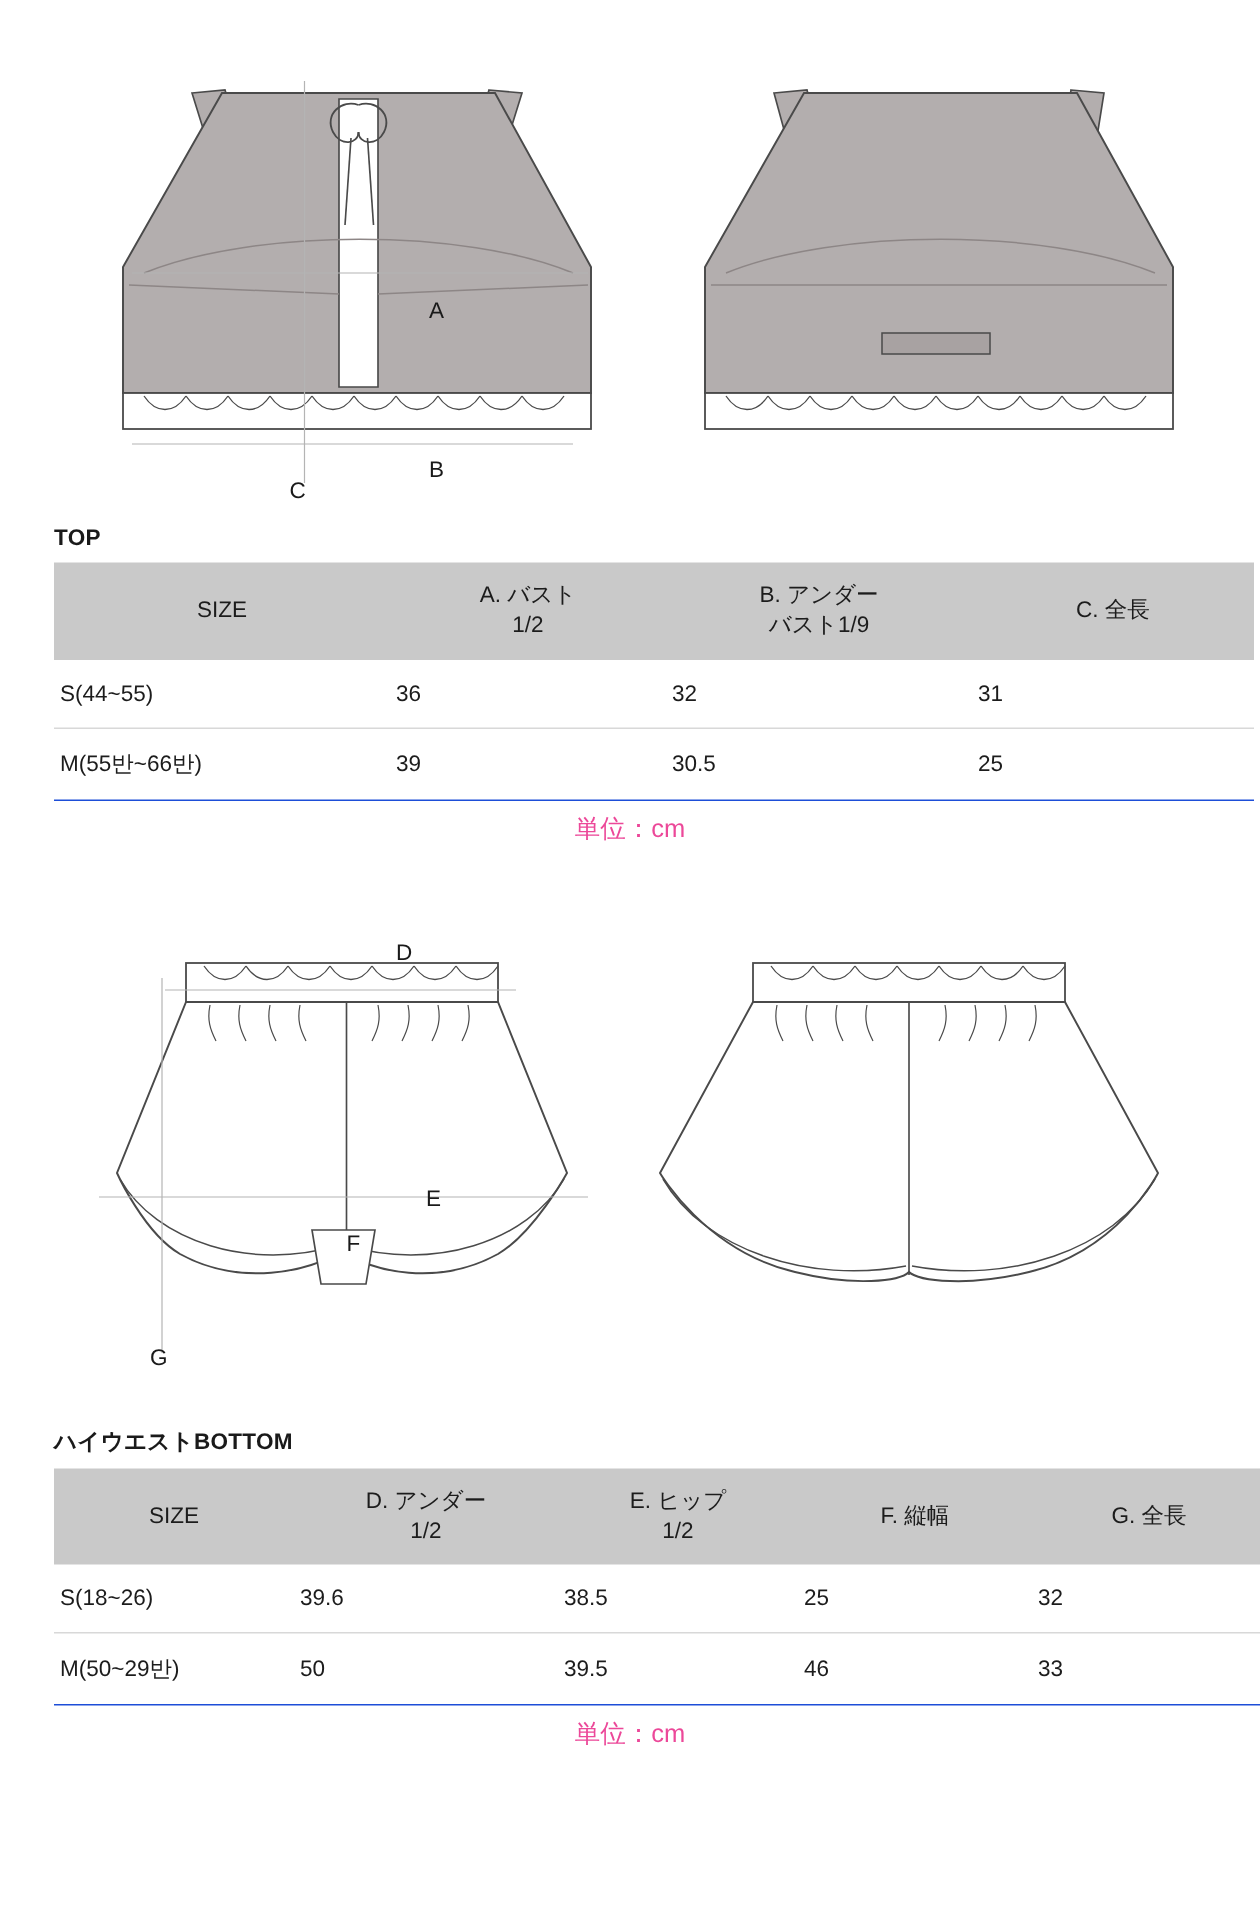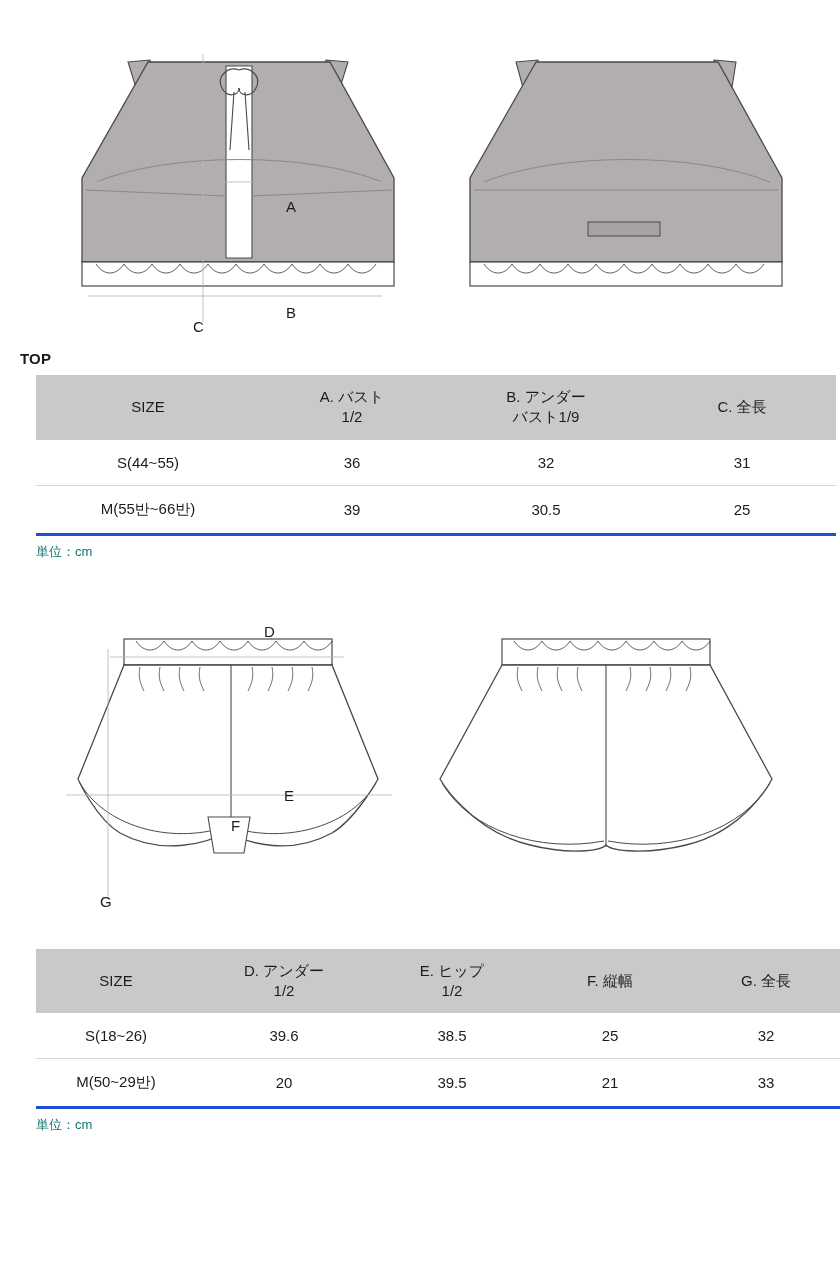--- a/index.html
+++ b/index.html
@@ -27,21 +27,21 @@
     position: relative;
     width: 840px;
   }
   .illus-row svg { display: block; }
 
   
   .section-title {
     font-size: 15px;
     font-weight: bold;
     letter-spacing: 0.2px;
-    padding-left: 20px;
+    padding-left: 36px;
     margin-bottom: 8px;
   }
   .section-title .jp {
     font-weight: bold;
   }
 
   
   .size-table {
     border-collapse: collapse;
     width: 768px;
@@ -53,35 +53,35 @@
     font-weight: normal;
     font-size: 15px;
     color: #1c1c1c;
     padding: 12px 4px;
     text-align: center;
     line-height: 1.35;
     border: none;
   }
   .size-table td {
     font-size: 15px;
-    text-align: center;
+    text-align: left;
     padding: 14px 4px;
     border-bottom: 1px solid #d8d8d8;
     color: #1c1c1c;
   }
   .size-table tbody tr:last-child td {
-    border-bottom: 3px solid #1d4ed8;
+    border-bottom: 1px solid #1d4ed8;
   }
   .unit {
     width: 768px;
     margin-left: 36px;
-    text-align: left;
-    font-size: 13px;
+    text-align: center;
+    font-size: 17px;
     padding-top: 7px;
-    color: #0f766e;
+    color: #ec4899;
   }
 
   .block-gap { height: 58px; }
 
   
   .lbl {
     font-family: "Liberation Sans", sans-serif;
     font-size: 15px;
     fill: #1a1a1a;
   }
@@ -271,20 +271,23 @@
           <path d="M630,48 C632,58 630,64 626,72"></path>
           <path d="M650,48 C652,58 650,64 646,72"></path>
           <path d="M670,48 C672,58 670,64 666,72"></path>
           <path d="M690,48 C692,58 690,64 686,72"></path>
         </g>
         <line x1="606" y1="46" x2="606" y2="228" stroke="#4a4a4a" stroke-width="1.1"></line>
       </g>
     </svg>
   </div>
 
+  <div class="section-title">
+    <span class="jp">ハイウエスト</span><span>BOTTOM</span>
+  </div>
 
   <table class="size-table">
     <thead>
       <tr>
         <th style="width:152px">
           <span>SIZE</span>
         </th>
         <th style="width:168px">
           <span>D. アンダー</span><br>
           <span>1/2</span>
@@ -304,22 +307,22 @@
     <tbody>
       <tr>
         <td>S(18~26)</td>
         <td>39.6</td>
         <td>38.5</td>
         <td>25</td>
         <td>32</td>
       </tr>
       <tr>
         <td>M(50~29반)</td>
-        <td>20</td>
+        <td>50</td>
         <td>39.5</td>
-        <td>21</td>
+        <td>46</td>
         <td>33</td>
       </tr>
     </tbody>
   </table>
   <div class="unit">単位：cm</div>
 
 </div>
 
 </body></html>

